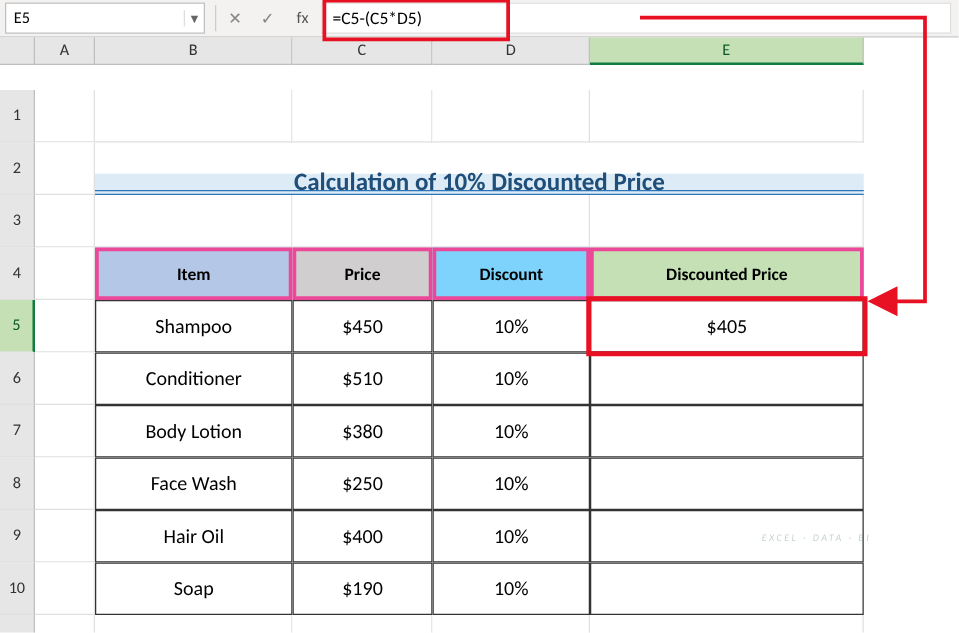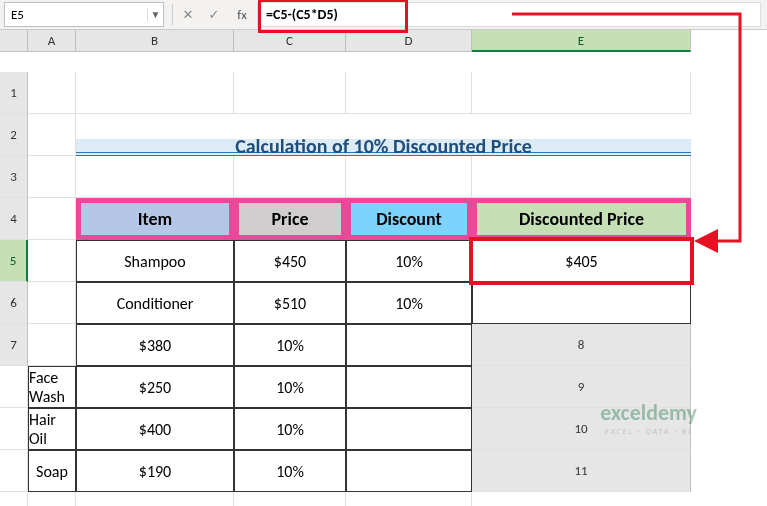--- a/index.html
+++ b/index.html
@@ -63,21 +63,20 @@
     background: #fff;
     display: flex;
     align-items: center;
     border: 1px solid #ddd;
     margin: 2px 6px 2px 0;
     position: relative;
   }
   .formula-input {
     padding: 0 8px;
     font-size: 14px;
-    font-weight: bold;
   }
   .highlight-formula {
     position: absolute;
     left: 0; top: -4px;
     width: 150px;
     height: 34px;
     border: 3px solid #e81123;
     pointer-events: none;
   }
 
@@ -132,22 +131,22 @@
     font-weight: bold;
     color: #1f4e79;
     font-size: 20px;
     justify-content: center;
     margin-top: 25px;
   }
 
   
   .th {
     font-weight: bold;
-    border: 5px solid #ec4899;
-    font-size: 18px;
+    border: 3px solid #ec4899;
+    font-size: 14px;
   }
   .th-item { background: #b4c7e7; }
   .th-price { background: #d0cece; }
   .th-disc { background: #7dd3fc; }
   .th-dprice { background: #c5e0b4; }
 
   .td {
     border: 1px solid #333;
     background: #fff;
     font-size: 16px;
@@ -276,20 +275,21 @@
   <div class="td td-center">Conditioner</div>
   <div class="td td-price">
     <span class="dollar">$</span>
     <span class="num">510</span>
   </div>
   <div class="td td-center">10%</div>
   <div class="td"></div>
 
   <div class="row-head">7</div>
   <div class="cell"></div>
+  <div class="td td-center">Body Lotion</div>
   <div class="td td-price">
     <span class="dollar">$</span>
     <span class="num">380</span>
   </div>
   <div class="td td-center">10%</div>
   <div class="td"></div>
 
   <div class="row-head">8</div>
   <div class="cell"></div>
   <div class="td td-center">Face Wash</div>
@@ -322,21 +322,20 @@
 
   <div class="row-head">11</div>
   <div class="cell"></div>
   <div class="cell"></div>
   <div class="cell"></div>
   <div class="cell"></div>
   <div class="cell"></div>
 </div>
 
 <div class="watermark">
-  <div class="big">exceldemy</div>
   <div class="tiny">EXCEL · DATA · BI</div>
 </div>
 
 <svg class="annotation-svg">
   <defs>
     <marker id="arrowhead" markerWidth="8" markerHeight="8" refX="6" refY="4" orient="auto">
       <polygon points="0 0, 8 4, 0 8" fill="#e81123"></polygon>
     </marker>
   </defs>
 

